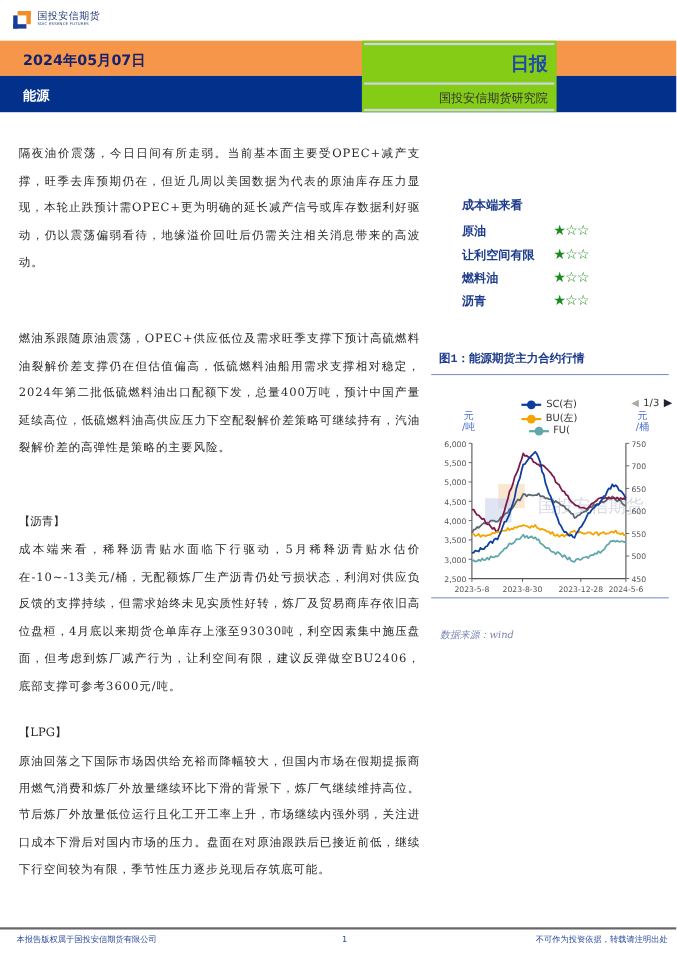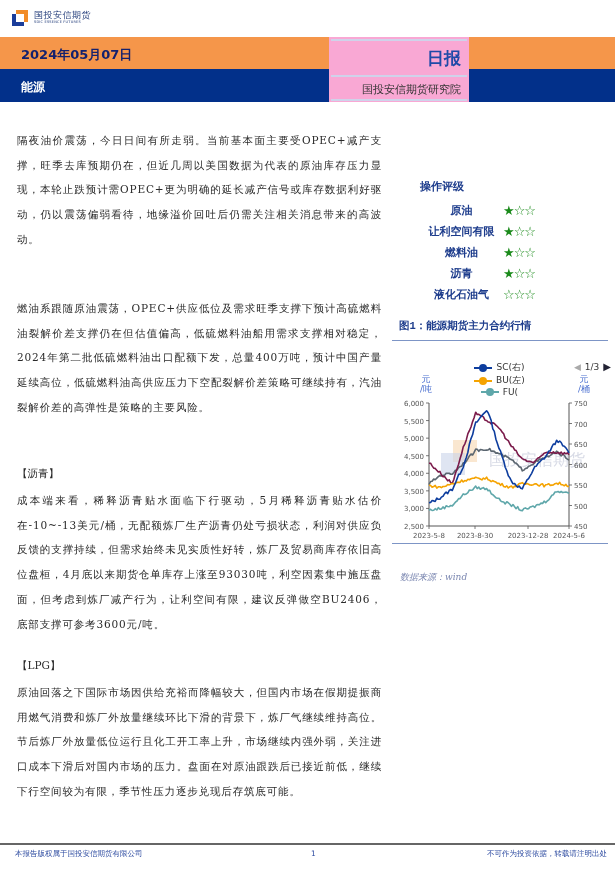--- a/index.html
+++ b/index.html
@@ -13,35 +13,35 @@
   .logo-mark .orange { position: absolute; left: 4px; top: 0; width: 12px; height: 12px; border-top: 4px solid #f28c28; border-right: 4px solid #f28c28; }
   .logo-text { display: flex; flex-direction: column; line-height: 1; }
   .logo-cn { font-size: 9px; color: #223c7a; letter-spacing: 0.5px; }
   .logo-en { font-size: 3.5px; color: #223c7a; margin-top: 1px; letter-spacing: 0.2px; }
 
   
   .band-orange { position: absolute; left: 0; top: 37px; width: 615px; height: 32px; background: #f5964a; }
   .band-blue { position: absolute; left: 0; top: 69px; width: 615px; height: 33px; background: #02308a; }
   .date { position: absolute; left: 21px; top: 46px; font-size: 13px; font-weight: bold; color: #14216e; }
   .sector { position: absolute; left: 21px; top: 79px; font-size: 12px; font-weight: bold; color: #ffffff; }
-  .title-box { position: absolute; left: 329px; top: 37px; width: 140px; height: 65px; background: #f9a8d4; }
+  .title-box { position: absolute; left: 329px; top: 37px; width: 177px; height: 65px; background: #84cc16; }
   .title-box .rule { position: absolute; left: 2px; right: 2px; height: 2px; background: #cfd3ea; }
   .report-type { position: absolute; right: 8px; top: 10px; font-size: 17px; font-weight: bold; color: #1f4aa8; }
   .institute { position: absolute; right: 8px; top: 45px; font-size: 11px; color: #333; }
 
   
   .left-col { position: absolute; left: 17px; width: 365px; font-family: "DejaVu Serif", serif; font-size: 10.5px; color: #2a2a2a; }
   .sec-head { font-size: 10.5px; margin-bottom: 7px; }
   .sec-body { line-height: 24.7px; letter-spacing: 0.85px; text-align: justify; }
 
   
   .rating { position: absolute; left: 420px; top: 179px; font-family: "DejaVu Serif", serif; color: #1d3c8c; font-size: 11px; }
   .rating-title { font-weight: bold; margin-bottom: 5px; height: 16px; }
   .rating-row { display: flex; height: 21px; align-items: center; font-weight: bold; }
-  .rating-name { width: 83px; text-align: center; }
+  .rating-name { width: 83px; }
   .stars { color: #1a8a1a; font-size: 13px; letter-spacing: -1px; font-family: "DejaVu Sans", sans-serif; }
 
   .fig-title { position: absolute; left: 399px; top: 319px; font-family: Liberation Mono, monospace; color: #1d3c8c; font-size: 10.5px; font-weight: bold; }
   .fig-rule { position: absolute; left: 392px; top: 340px; width: 216px; height: 1px; background: #7d95c6; }
   .legend { position: absolute; left: 395px; top: 361px; width: 220px; height: 14px; display: flex; align-items: center; font-size: 9px; color: #333; flex-direction: column; }
   .legend-item { display: flex; align-items: center; margin-right: 11px; white-space: nowrap; }
   .legend-swatch { position: relative; width: 18px; height: 8px; margin-right: 4px; }
   .legend-swatch .ln { position: absolute; left: 0; top: 3px; width: 18px; height: 2px; }
   .legend-swatch .dot { position: absolute; left: 5px; top: 0; width: 8px; height: 8px; border-radius: 50%; }
   .pager { display: flex; align-items: center; font-size: 9px; color: #333; position: absolute; right: 4px; }
@@ -96,40 +96,36 @@
 <div class="left-col" style="top:467px">
   <div class="sec-head">【沥青】</div>
   <div class="sec-body">成本端来看，稀释沥青贴水面临下行驱动，5月稀释沥青贴水估价在-10~-13美元/桶，无配额炼厂生产沥青仍处亏损状态，利润对供应负反馈的支撑持续，但需求始终未见实质性好转，炼厂及贸易商库存依旧高位盘桓，4月底以来期货仓单库存上涨至93030吨，利空因素集中施压盘面，但考虑到炼厂减产行为，让利空间有限，建议反弹做空BU2406，底部支撑可参考3600元/吨。</div>
 </div>
 <div class="left-col" style="top:659px">
   <div class="sec-head">【LPG】</div>
   <div class="sec-body">原油回落之下国际市场因供给充裕而降幅较大，但国内市场在假期提振商用燃气消费和炼厂外放量继续环比下滑的背景下，炼厂气继续维持高位。节后炼厂外放量低位运行且化工开工率上升，市场继续内强外弱，关注进口成本下滑后对国内市场的压力。盘面在对原油跟跌后已接近前低，继续下行空间较为有限，季节性压力逐步兑现后存筑底可能。</div>
 </div>
 
 <div class="rating">
-  <div class="rating-title">操作评级</div>
+  <div class="rating-title">成本端来看</div>
   <div class="rating-row">
     <span class="rating-name">原油</span>
     <span class="stars">★☆☆</span>
   </div>
   <div class="rating-row">
     <span class="rating-name">让利空间有限</span>
     <span class="stars">★☆☆</span>
   </div>
   <div class="rating-row">
     <span class="rating-name">燃料油</span>
     <span class="stars">★☆☆</span>
   </div>
   <div class="rating-row">
     <span class="rating-name">沥青</span>
     <span class="stars">★☆☆</span>
-  </div>
-  <div class="rating-row">
-    <span class="rating-name">液化石油气</span>
-    <span class="stars">☆☆☆</span>
   </div>
 </div>
 
 <div class="fig-title">图1：能源期货主力合约行情</div>
 <div class="fig-rule"></div>
 
 <div class="legend">
   <div class="legend-item">
     <span class="legend-swatch">
         <span class="ln" style="background:#0d3d9e"></span>

